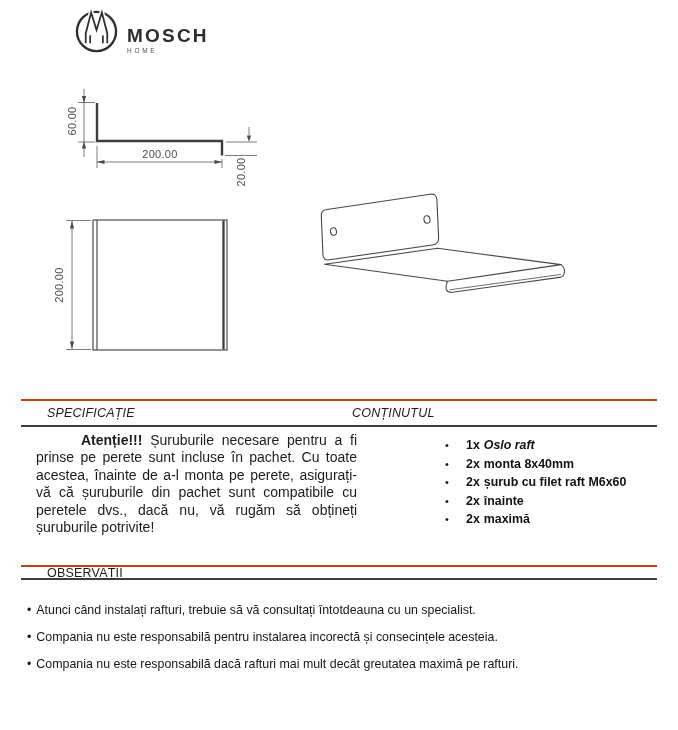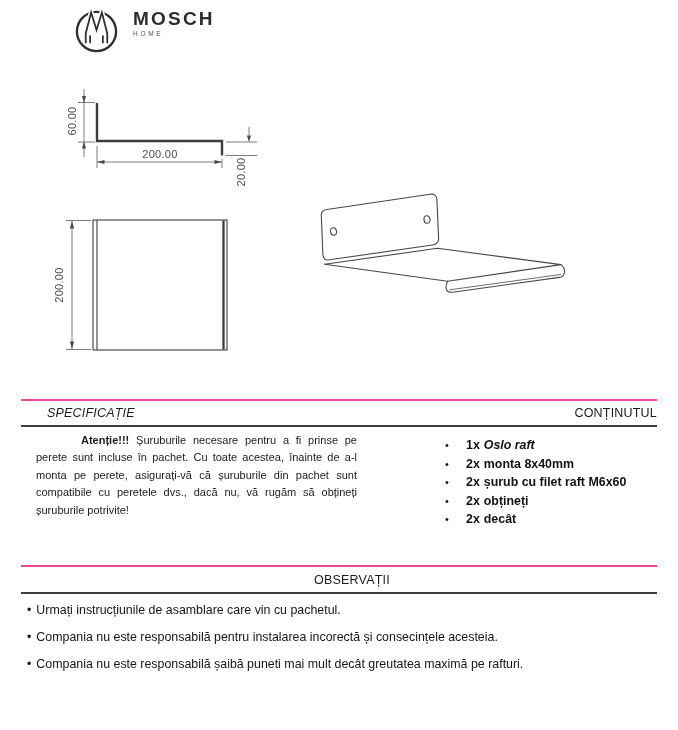--- a/index.html
+++ b/index.html
@@ -1,48 +1,48 @@
 <!DOCTYPE html>
 <html><head>
 <meta charset="utf-8">
 <style>
   html,body{margin:0;padding:0;background:#fff;}
   .page{
     position:relative;width:678px;height:730px;background:#ffffff;overflow:hidden;
     font-family:"Liberation Sans","DejaVu Sans",sans-serif;color:#1d1d1d;
   }
   
-  .brand{position:absolute;left:74px;top:9px;display:flex;align-items:flex-start;gap:14px;}
+  .brand{position:absolute;left:74px;top:9px;display:flex;align-items:flex-end;gap:8px;}
   .logo-mark{width:45px;height:45px;display:block;}
   .brand-text{display:flex;flex-direction:column;}
   .brand-name{font-size:19px;font-weight:700;letter-spacing:2.2px;color:#2d2d2d;line-height:19px;}
   .brand-sub{font-size:6.5px;font-weight:400;letter-spacing:2.7px;color:#4f4f4f;margin-top:2px;}
   
   .drawings{position:absolute;left:0;top:0;}
   .drawings .shape{fill:none;stroke:#3c3c3c;stroke-width:2.4;stroke-linejoin:miter;}
   .drawings .thin{fill:none;stroke:#3c3c3c;stroke-width:1.1;}
   .drawings .thick{fill:none;stroke:#3c3c3c;stroke-width:2.3;}
   .drawings .ext,.drawings .dim{fill:none;stroke:#5a5a5a;stroke-width:0.8;}
   .drawings .ah{fill:#4a4a4a;stroke:none;}
   .dimtxt{font-size:11px;fill:#4d4d4d;letter-spacing:0.3px;}
   .iso path,.iso ellipse{fill:none;stroke:#484848;stroke-width:1.1;stroke-linejoin:round;stroke-linecap:round;}
   .iso .lipline{stroke-width:0.8;}
   
   .band{position:absolute;left:21px;width:636px;box-sizing:border-box;
-        border-top:2px solid #ec4899;border-bottom:2px solid #3e3e3e;
+        border-top:2px solid #c2410c;border-bottom:2px solid #3e3e3e;
         display:flex;align-items:center;background:#fff;}
   .band.spec{top:399px;height:28px;}
-  .band.obs{top:565px;height:29px;justify-content:center;}
+  .band.obs{top:565px;height:15px;}
   .hcell{font-size:12.5px;color:#1b1b1b;letter-spacing:0.2px;}
   .band.spec .left{width:50%;padding-left:26px;font-style:italic;}
-  .band.spec .right{width:50%;text-align:right;}
+  .band.spec .right{width:50%;text-align:left;font-style:italic;}
   .obs-t{padding-left:26px;}
   
   .warning{position:absolute;left:36px;top:432px;width:321px;margin:0;
-           font-size:11px;line-height:17.4px;text-align:justify;text-indent:45px;color:#1c1c1c;}
+           font-size:14px;line-height:17.4px;text-align:justify;text-indent:45px;color:#1c1c1c;}
   .warning b{font-weight:700;}
   
   .contents{position:absolute;left:445px;top:439px;margin:0;padding:0;list-style:none;}
   .contents li{font-size:12.4px;line-height:13.2px;margin-bottom:5.4px;color:#121212;white-space:nowrap;}
   .contents .dot{display:inline-block;width:21px;font-size:11px;}
   .contents .qty{font-weight:700;margin-right:4px;}
   .contents .nm{font-weight:700;text-align:center;}
   .contents .itl{font-style:italic;}
   
   .observations{position:absolute;left:27px;top:604px;width:640px;margin:0;padding:0;list-style:none;}
@@ -125,27 +125,27 @@
     <div class="hcell left">SPECIFICAȚIE</div>
     <div class="hcell right">CONȚINUTUL</div>
   </div>
 
   <p class="warning"><b>Atenție!!!</b><span> Șuruburile necesare pentru a fi prinse pe perete sunt incluse în pachet. Cu toate acestea, înainte de a-l monta pe perete, asigurați-vă că șuruburile din pachet sunt compatibile cu peretele dvs., dacă nu, vă rugăm să obțineți șuruburile potrivite!</span></p>
 
   <ul class="contents">
       <li><span class="dot">•</span><span class="qty">1x</span><span class="nm itl">Oslo raft</span></li>
       <li><span class="dot">•</span><span class="qty">2x</span><span class="nm">monta 8x40mm</span></li>
       <li><span class="dot">•</span><span class="qty">2x</span><span class="nm">șurub cu filet raft M6x60</span></li>
-      <li><span class="dot">•</span><span class="qty">2x</span><span class="nm">obțineți</span></li>
-      <li><span class="dot">•</span><span class="qty">2x</span><span class="nm">decât</span></li>
+      <li><span class="dot">•</span><span class="qty">2x</span><span class="nm">înainte</span></li>
+      <li><span class="dot">•</span><span class="qty">2x</span><span class="nm">maximă</span></li>
     </ul>
 
   <div class="band obs">
     <div class="hcell obs-t">OBSERVAȚII</div>
   </div>
 
   <ul class="observations">
-      <li><span class="ob-dot">•</span><span>Urmați instrucțiunile de asamblare care vin cu pachetul.</span></li>
+      <li><span class="ob-dot">•</span><span>Atunci când instalați rafturi, trebuie să vă consultați întotdeauna cu un specialist.</span></li>
       <li><span class="ob-dot">•</span><span>Compania nu este responsabilă pentru instalarea incorectă și consecințele acesteia.</span></li>
-      <li><span class="ob-dot">•</span><span>Compania nu este responsabilă șaibă puneti mai mult decât greutatea maximă pe rafturi.</span></li>
+      <li><span class="ob-dot">•</span><span>Compania nu este responsabilă dacă rafturi mai mult decât greutatea maximă pe rafturi.</span></li>
     </ul>
 
 </div>
 
 </body></html>

